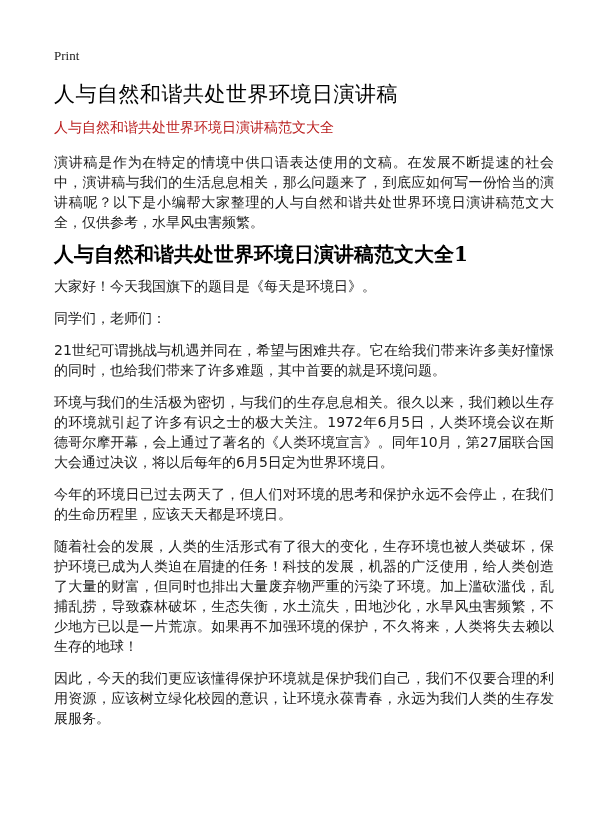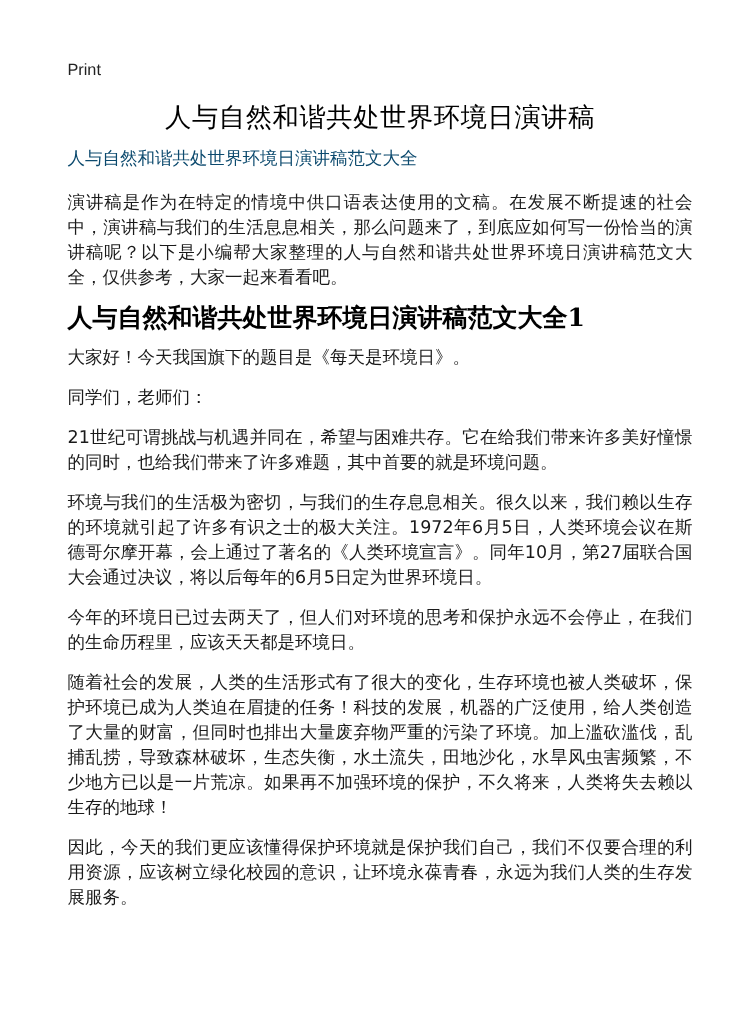--- a/index.html
+++ b/index.html
@@ -1,31 +1,31 @@
 <!DOCTYPE html>
 <html><head>
 <meta charset="utf-8">
 <style>
   html, body { margin: 0; padding: 0; background: #ffffff; }
   body { width: 600px; height: 828px; overflow: hidden; position: relative; color: #111; }
   .page { position: absolute; left: 54px; top: 46px; width: 500px; }
-  .print-label { font-family: Liberation Sans, sans-serif; font-size: 13px; color: #222; height: 20px; line-height: 20px; margin: 0 0 14px 0; }
-  .doc-title { font-family: "DejaVu Sans", "Liberation Sans", sans-serif; font-size: 21px; font-weight: normal; text-align: center; margin: 0 0 10px 0; line-height: 28px; color: #000; letter-spacing: 0.5px; }
-  .subtitle { font-family: Liberation Serif, serif; font-size: 14px; line-height: 20px; margin: 0 0 14px 0; color: #0c4a6e; }
+  .print-label { font-family: Liberation Serif, serif; font-size: 13px; color: #222; height: 20px; line-height: 20px; margin: 0 0 14px 0; }
+  .doc-title { font-family: "DejaVu Sans", "Liberation Sans", sans-serif; font-size: 21px; font-weight: normal; margin: 0 0 10px 0; line-height: 28px; color: #000; letter-spacing: 0.5px; }
+  .subtitle { font-family: Liberation Serif, serif; font-size: 14px; line-height: 20px; margin: 0 0 14px 0; color: #b91c1c; }
   p.para { font-family: "DejaVu Sans", "Liberation Sans", sans-serif; font-size: 14px; line-height: 20px; margin: 0 0 12px 0; color: #1a1a1a; word-break: break-all; text-align: justify; }
   .section-heading { font-family: "DejaVu Serif", "Liberation Serif", serif; font-size: 20px; font-weight: bold; line-height: 20px; margin: 2px 0 12px 0; color: #000; }
 </style>
 </head>
 <body>
 
 <div class="page">
   <div class="print-label">Print</div>
   <h1 class="doc-title">人与自然和谐共处世界环境日演讲稿</h1>
   <div class="subtitle">人与自然和谐共处世界环境日演讲稿范文大全</div>
-  <p class="para">演讲稿是作为在特定的情境中供口语表达使用的文稿。在发展不断提速的社会中，演讲稿与我们的生活息息相关，那么问题来了，到底应如何写一份恰当的演讲稿呢？以下是小编帮大家整理的人与自然和谐共处世界环境日演讲稿范文大全，仅供参考，大家一起来看看吧。</p>
+  <p class="para">演讲稿是作为在特定的情境中供口语表达使用的文稿。在发展不断提速的社会中，演讲稿与我们的生活息息相关，那么问题来了，到底应如何写一份恰当的演讲稿呢？以下是小编帮大家整理的人与自然和谐共处世界环境日演讲稿范文大全，仅供参考，水旱风虫害频繁。</p>
   <div class="section-heading">人与自然和谐共处世界环境日演讲稿范文大全1</div>
   <p class="para">大家好！今天我国旗下的题目是《每天是环境日》。</p>
   <p class="para">同学们，老师们：</p>
   <p class="para">21世纪可谓挑战与机遇并同在，希望与困难共存。它在给我们带来许多美好憧憬的同时，也给我们带来了许多难题，其中首要的就是环境问题。</p>
   <p class="para">环境与我们的生活极为密切，与我们的生存息息相关。很久以来，我们赖以生存的环境就引起了许多有识之士的极大关注。1972年6月5日，人类环境会议在斯德哥尔摩开幕，会上通过了著名的《人类环境宣言》。同年10月，第27届联合国大会通过决议，将以后每年的6月5日定为世界环境日。</p>
   <p class="para">今年的环境日已过去两天了，但人们对环境的思考和保护永远不会停止，在我们的生命历程里，应该天天都是环境日。</p>
   <p class="para">随着社会的发展，人类的生活形式有了很大的变化，生存环境也被人类破坏，保护环境已成为人类迫在眉捷的任务！科技的发展，机器的广泛使用，给人类创造了大量的财富，但同时也排出大量废弃物严重的污染了环境。加上滥砍滥伐，乱捕乱捞，导致森林破坏，生态失衡，水土流失，田地沙化，水旱风虫害频繁，不少地方已以是一片荒凉。如果再不加强环境的保护，不久将来，人类将失去赖以生存的地球！</p>
   <p class="para">因此，今天的我们更应该懂得保护环境就是保护我们自己，我们不仅要合理的利用资源，应该树立绿化校园的意识，让环境永葆青春，永远为我们人类的生存发展服务。</p>
 </div>
 

